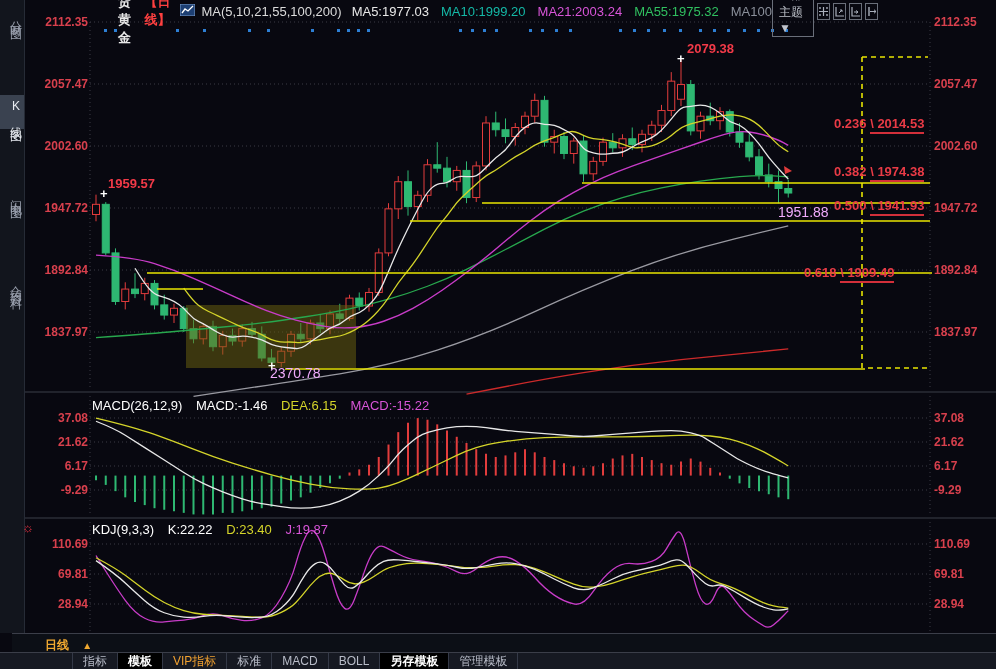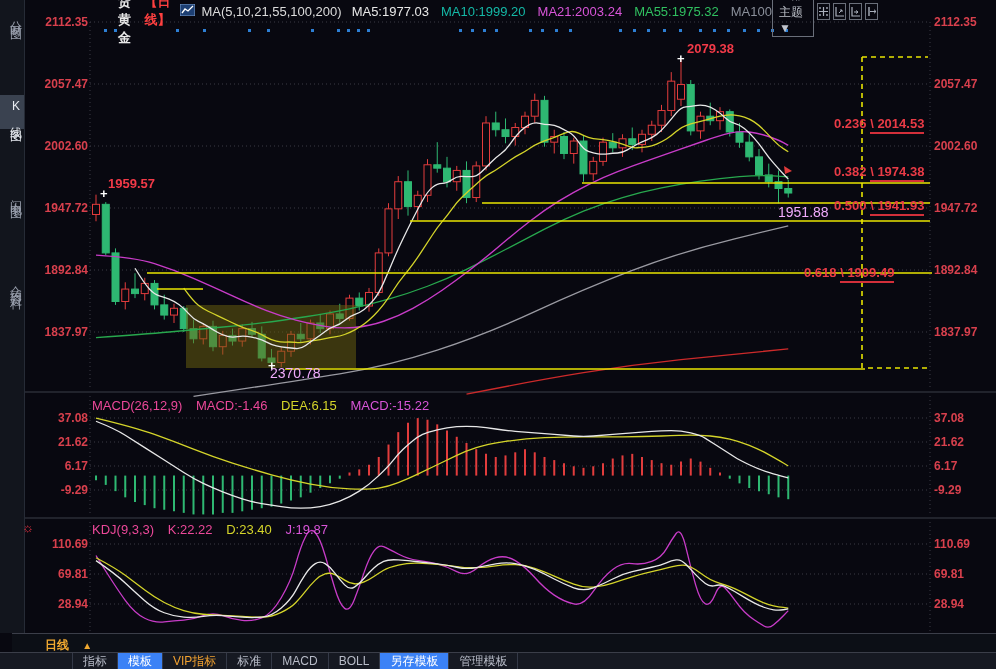--- a/index.html
+++ b/index.html
@@ -30,33 +30,33 @@
   #header .ma10{color:#14b8a6;margin-left:12px;}
   #header .ma21{color:#d855d8;margin-left:12px;}
   #header .ma55{color:#30c060;margin-left:12px;}
   #header .ma100{color:#8a8f9a;margin-left:12px;}
   #theme-btn{margin-left:auto;border:1px solid #6a6f7a;color:#c0c4cc;font-size:12px;
              padding:1px 6px;cursor:pointer;background:transparent;}
   .tool-btn{width:16px;height:15px;border:1px solid #6a6f7a;margin-left:3px;display:flex;
             align-items:center;justify-content:center;cursor:pointer;}
   #macd-header,#kdj-header{position:absolute;left:92px;font-size:13px;}
   #macd-header span,#kdj-header span{margin-right:10px;}
-  .wv{color:#ec4899;} .yv{color:#d4d42a;} .mv{color:#d855d8;}
+  .wv{color:#ffffff;} .yv{color:#d4d42a;} .mv{color:#d855d8;}
   #ind-icon{position:absolute;left:22px;top:520px;color:#e03040;font-size:13px;}
   #timebar{position:absolute;left:12px;top:633px;width:996px;height:19px;background:#0c0f16;
            border-top:1px solid #3b3e49;box-sizing:border-box;}
   #period{position:absolute;left:33px;top:3px;color:#f0a830;font-size:12px;font-weight:bold;cursor:pointer;}
   #period .arr{margin-left:10px;font-size:10px;}
   #tabbar{position:absolute;left:0;top:652px;width:996px;height:17px;background:#161922;
           border-top:1px solid #3b3e49;box-sizing:border-box;display:flex;align-items:stretch;
           padding-left:72px;font-size:12px;}
   .tab{padding:1px 10px;color:#b8bcc8;border-right:1px solid #343947;display:flex;
        align-items:center;cursor:pointer;}
   .tab:first-child{border-left:1px solid #343947;}
-  .tab.active{background:#3b82f6;color:#ffffff;}
+  .tab.active{background:#000000;color:#ffffff;font-weight:bold;}
   .tab.vip{color:#f0a030;}
 </style>
 </head>
 <body>
 
 <div id="app">
 
   <svg id="chart-svg" width="996" height="669">
       <line x1="90" y1="22" x2="930" y2="22" stroke="#3a3b45" stroke-dasharray="1 3"></line>
       <line x1="90" y1="84" x2="930" y2="84" stroke="#3a3b45" stroke-dasharray="1 3"></line>

